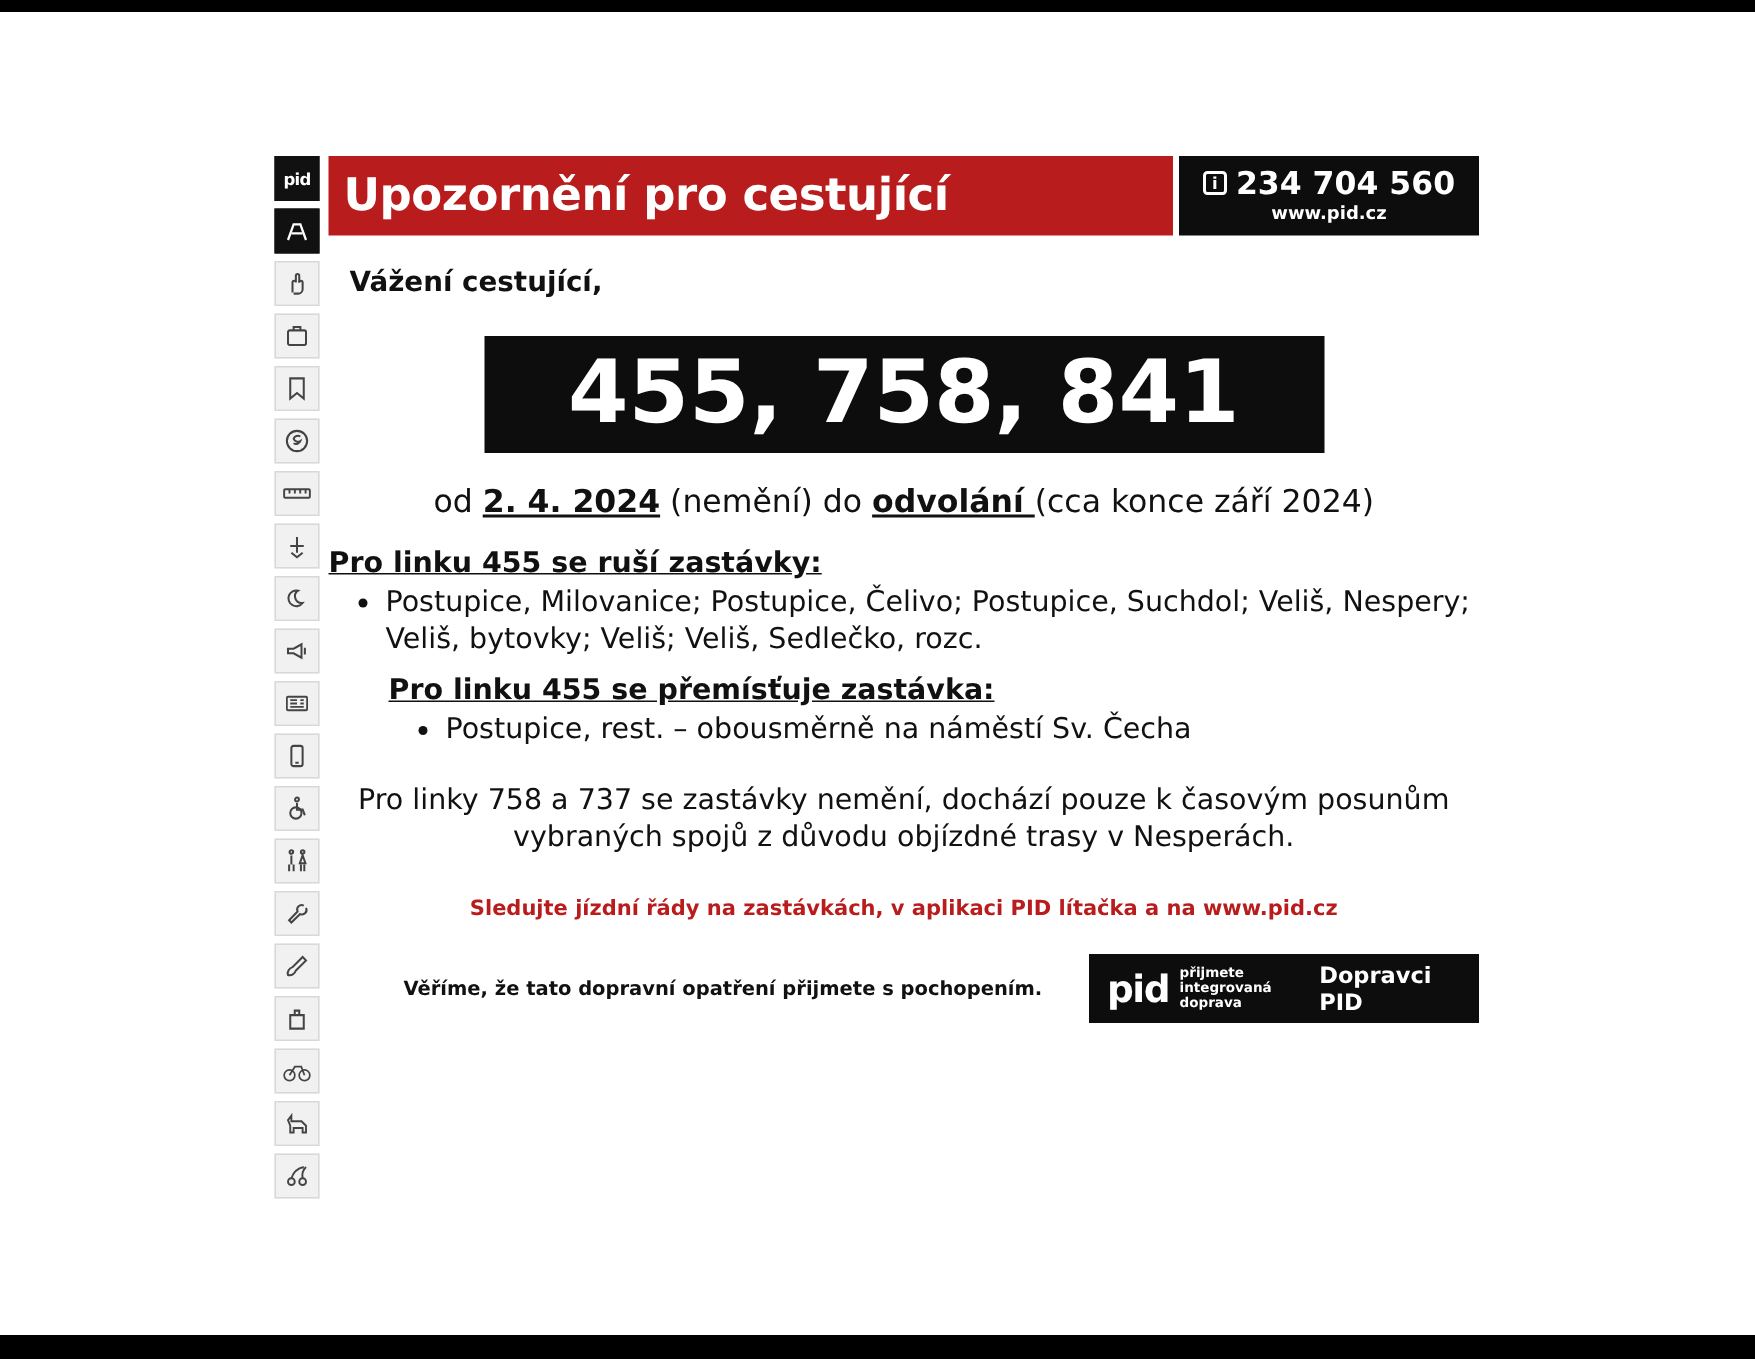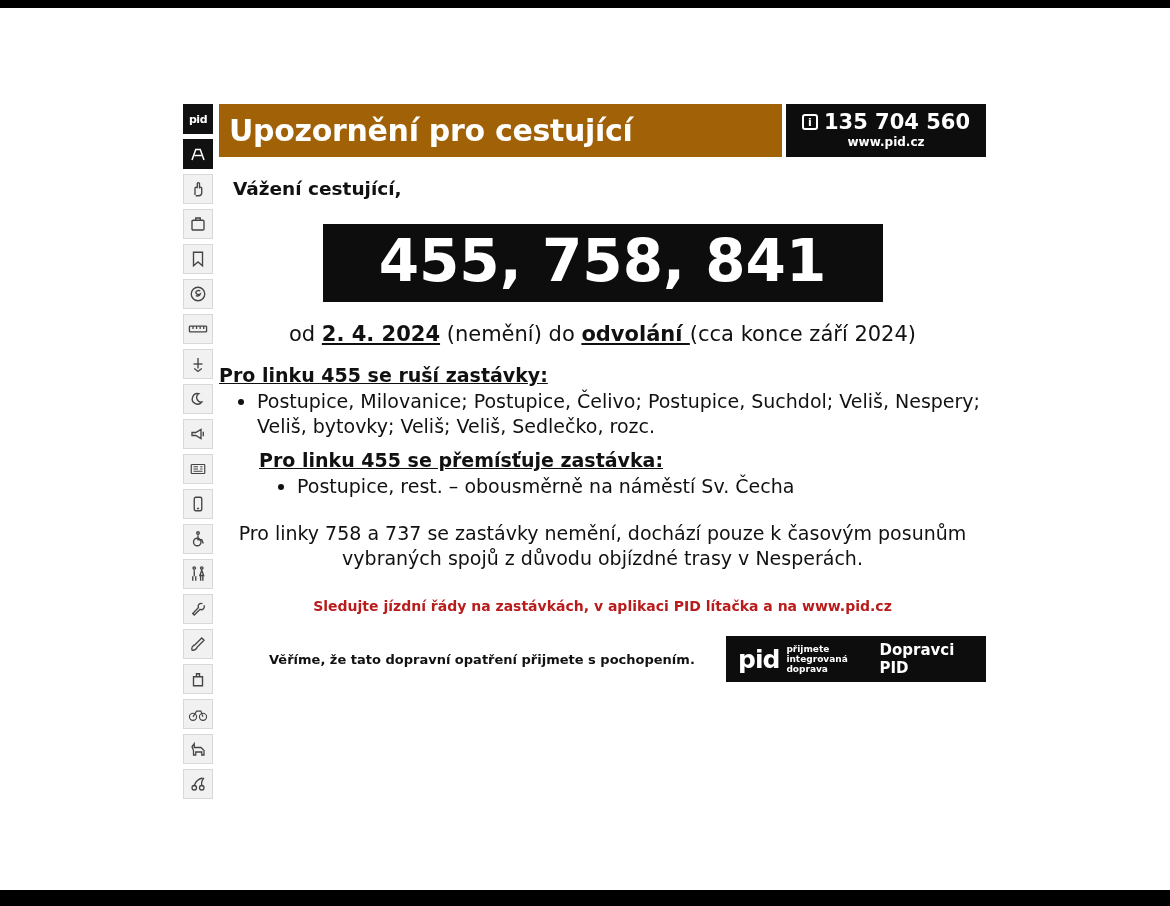--- a/index.html
+++ b/index.html
@@ -68,21 +68,21 @@
   }
 
   .header-row {
     display: flex;
     align-items: stretch;
     gap: 4px;
     height: 53px;
   }
   .title-bar {
     flex: 1 1 auto;
-    background: #a16207;
+    background: #b91c1c;
     color: #fff;
     display: flex;
     align-items: center;
     padding-left: 10px;
     box-sizing: border-box;
   }
   .title-bar .title-text {
     font-size: 30px;
     font-weight: 800;
     letter-spacing: -0.3px;
@@ -371,21 +371,21 @@
 
 <div class="poster">
 
   <div class="header-row">
     <div class="title-bar">
       <span class="title-text">Upozornění pro cestující</span>
     </div>
     <div class="phone-box">
       <div class="phone-line">
         <span class="info-circle">i</span>
-        <span>135 704 560</span>
+        <span>234 704 560</span>
       </div>
       <div class="web-line">www.pid.cz</div>
     </div>
   </div>
 
   <div class="intro">
     <span class="greeting">Vážení cestující,</span>
   </div>
 
   <div class="lines-banner">

